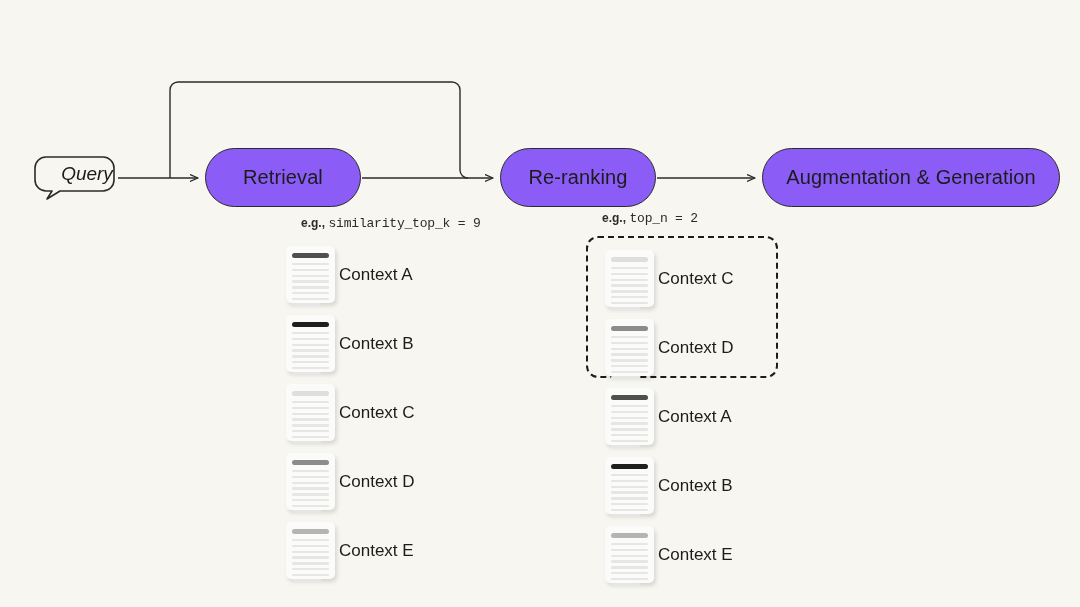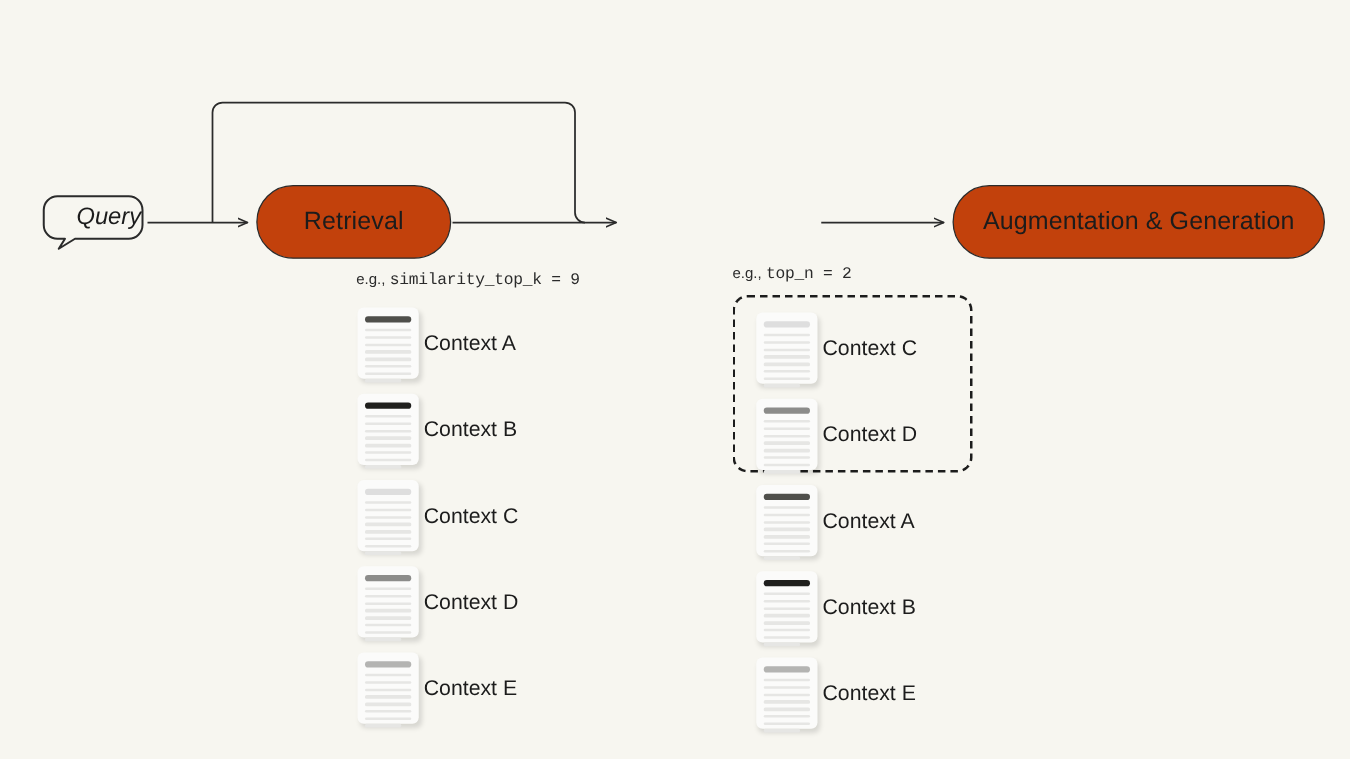--- a/index.html
+++ b/index.html
@@ -25,21 +25,21 @@
     left: 0; top: 0;
     width: 1080px;
     height: 607px;
     pointer-events: none;
   }
 
   
   .node {
     position: absolute;
     box-sizing: border-box;
-    background: #c2410c;
+    background: #8b5cf6;
     border: 1.6px solid #2b2b2b;
     border-radius: 34px;
     display: flex;
     align-items: center;
     justify-content: center;
     color: #1c1c1c;
     font-size: 20px;
     letter-spacing: 0.1px;
     white-space: nowrap;
   }
@@ -69,21 +69,22 @@
   
   .param {
     position: absolute;
     font-size: 12.5px;
     color: #2b2b2b;
     white-space: nowrap;
   }
   .param .eg {
     font-family: "Liberation Sans", sans-serif;
     font-size: 12px;
-    font-weight: 400;
+    font-weight: 700;
+    margin-left: 16px;
   }
   .param .code {
     font-family: "Liberation Mono", monospace;
     font-size: 13px;
     letter-spacing: -0.2px;
   }
 
   
   .dashed-box {
     position: absolute;
@@ -155,20 +156,23 @@
   </svg>
 
   <div class="bubble-wrap">
     <div class="bubble-text">Query</div>
   </div>
 
   <div class="node" style="left:205px; top:148px; width:156px; height:59px;">
     <span>Retrieval</span>
   </div>
 
+  <div class="node" style="left:500px; top:148px; width:156px; height:59px;">
+    <span>Re-ranking</span>
+  </div>
 
   <div class="node" style="left:762px; top:148px; width:298px; height:59px;">
     <span>Augmentation &amp; Generation</span>
   </div>
 
   <div class="param" style="left:285px; top:216px;">
     <span class="eg">e.g.,</span>
     <span class="code">similarity_top_k = 9</span>
   </div>
 

